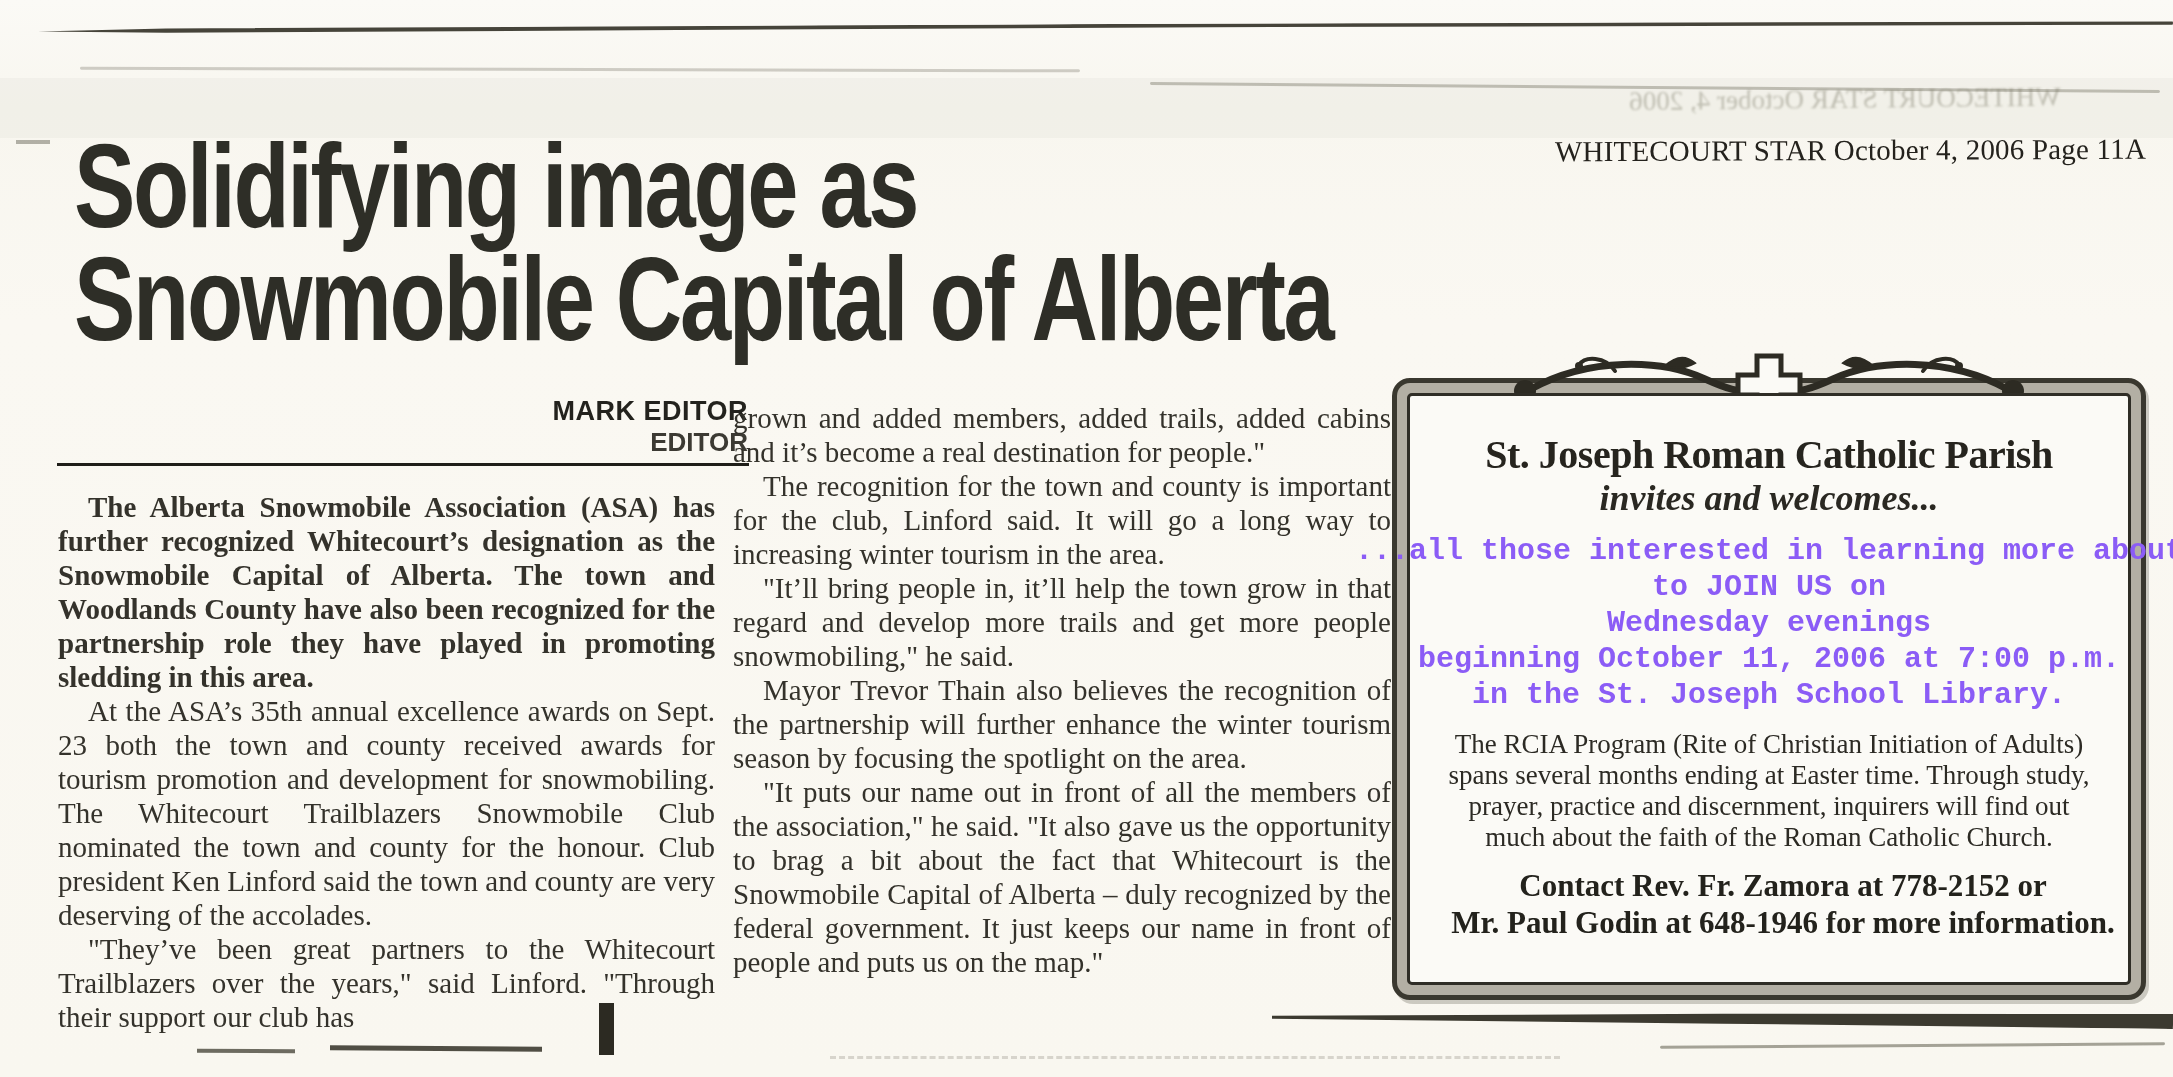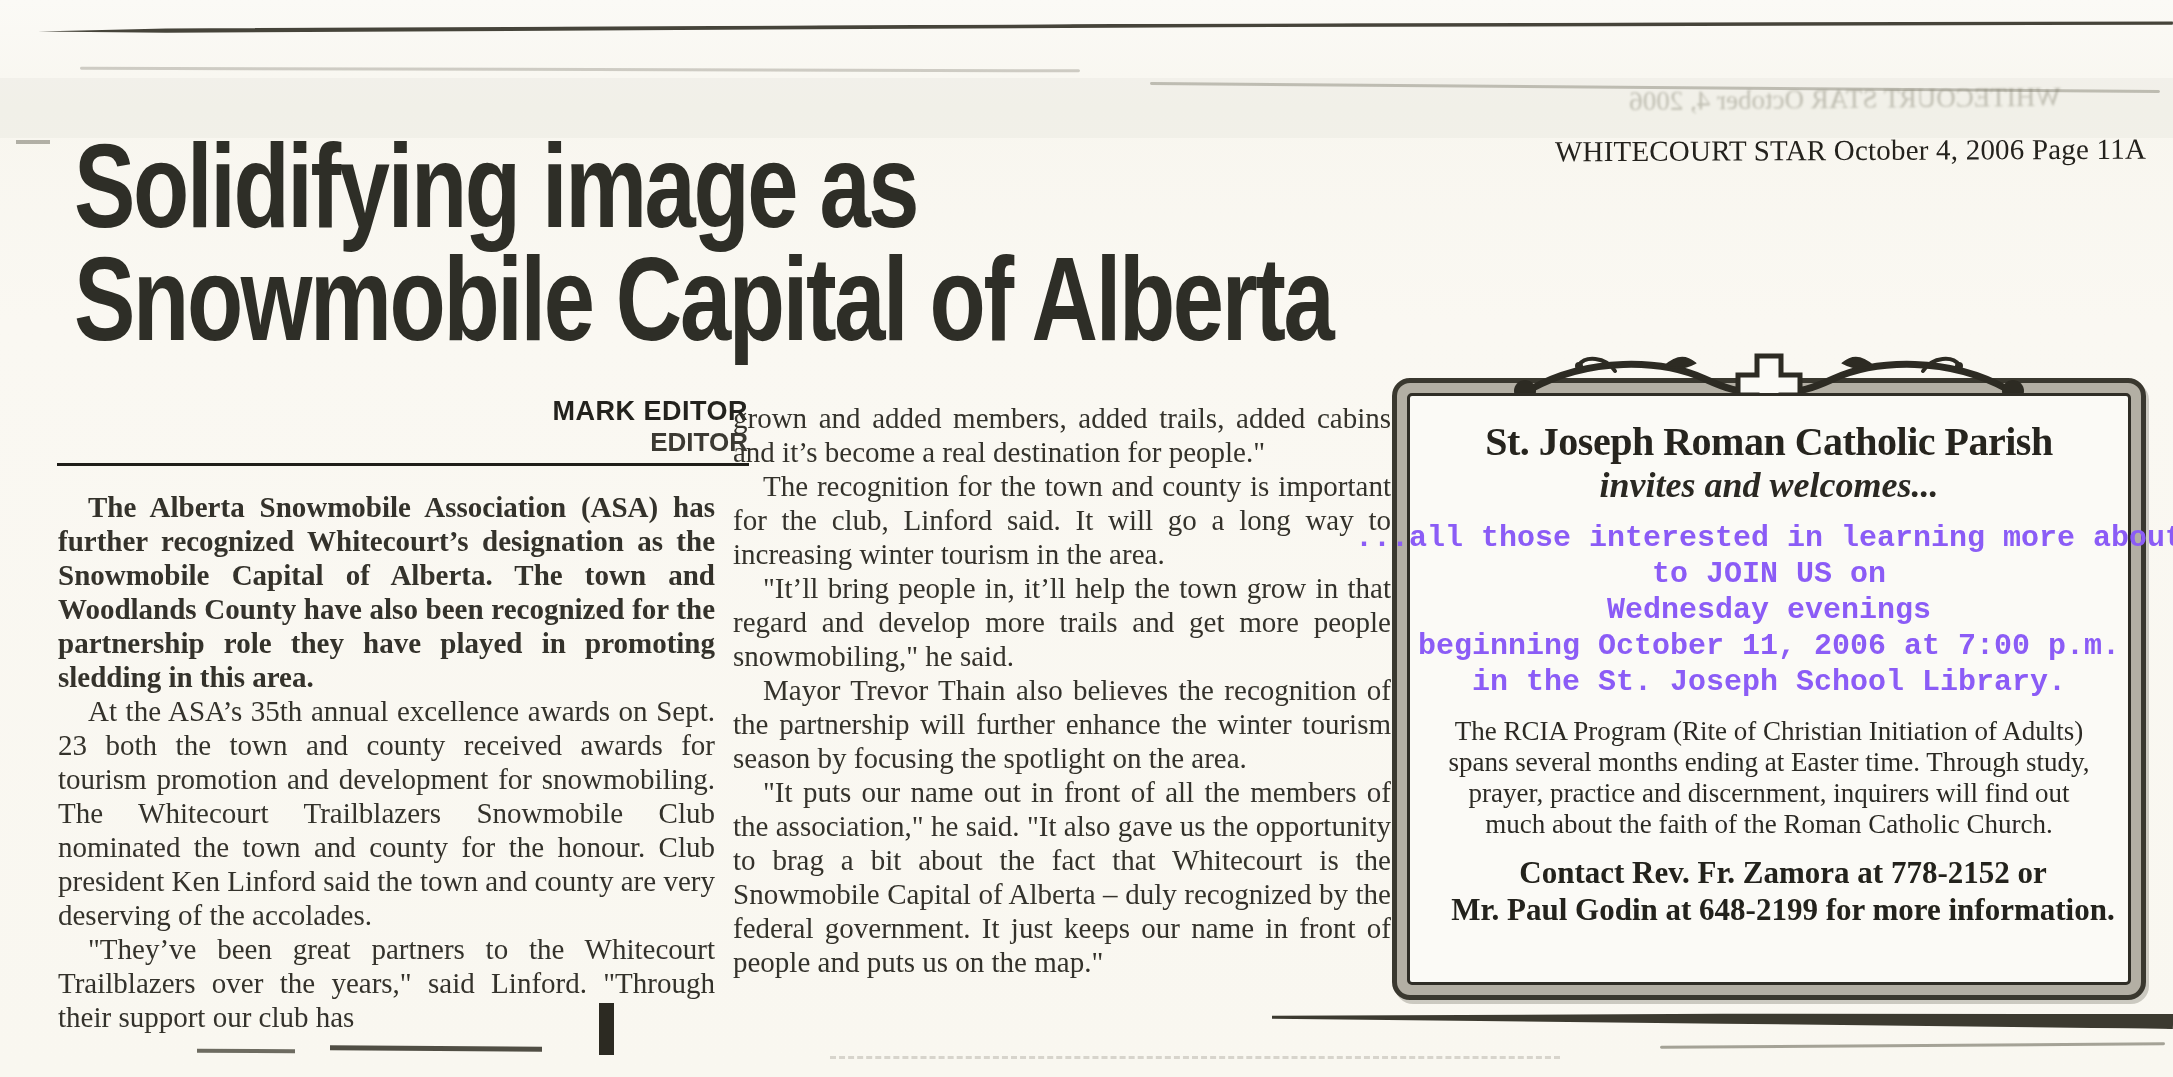--- a/index.html
+++ b/index.html
@@ -75,21 +75,21 @@
   
   .ad-outer{
     left:1392px;top:378px;width:744px;height:612px;
     background:#b3afa4;border:5px solid #3a382f;border-radius:18px;
     box-shadow:3px 4px 0 rgba(85,82,70,.28);
   }
   .ad-inner{
     position:absolute;left:10px;top:10px;right:10px;bottom:10px;
     background:#fbfaf6;border:3px solid #2f2d26;border-radius:5px;
     display:flex;flex-direction:column;align-items:center;
-    padding-top:24px;box-sizing:border-box;text-align:center;
+    padding-top:37px;box-sizing:border-box;text-align:center;
   }
   .ad-ornament{position:absolute;left:50%;top:-34px;transform:translateX(-50%);}
   .ad-title{font-size:40px;font-weight:bold;color:#26241e;line-height:44px;letter-spacing:-.5px;}
   .ad-subtitle{font-size:36px;font-weight:bold;font-style:italic;color:#2a2822;line-height:42px;}
   .ad-lines{margin-top:14px;font-size:30px;font-weight:bold;line-height:36px;color:#8b5cf6;font-family:Liberation Mono, monospace;}
   .ad-lines div{white-space:nowrap;}
   .ad-body{margin-top:16px;width:660px;font-size:27px;line-height:31px;color:#2c2a24;}
   .ad-contact{margin-top:14px;font-size:31px;font-weight:bold;line-height:37px;color:#23221c;margin-left:28px;}
 </style>
 </head>
@@ -170,21 +170,21 @@
         <div>to JOIN US on</div>
         <div>Wednesday evenings</div>
         <div>beginning October 11, 2006 at 7:00 p.m.</div>
         <div>in the St. Joseph School Library.</div>
       </div>
 
       <div class="ad-body">The RCIA Program (Rite of Christian Initiation of Adults) spans several months ending at Easter time. Through study, prayer, practice and discernment, inquirers will find out much about the faith of the Roman Catholic Church.</div>
 
       <div class="ad-contact">
         <div>Contact Rev. Fr. Zamora at 778-2152 or</div>
-        <div>Mr. Paul Godin at 648-2199 for more information.</div>
+        <div>Mr. Paul Godin at 648-1946 for more information.</div>
       </div>
     </div>
   </div>
 
   <div class="abs dash-1"></div>
   <div class="abs dash-2"></div>
   <div class="abs dash-row"></div>
   <div class="abs clip-line-bottom"></div>
   <div class="abs wavy-bottom"></div>
 

